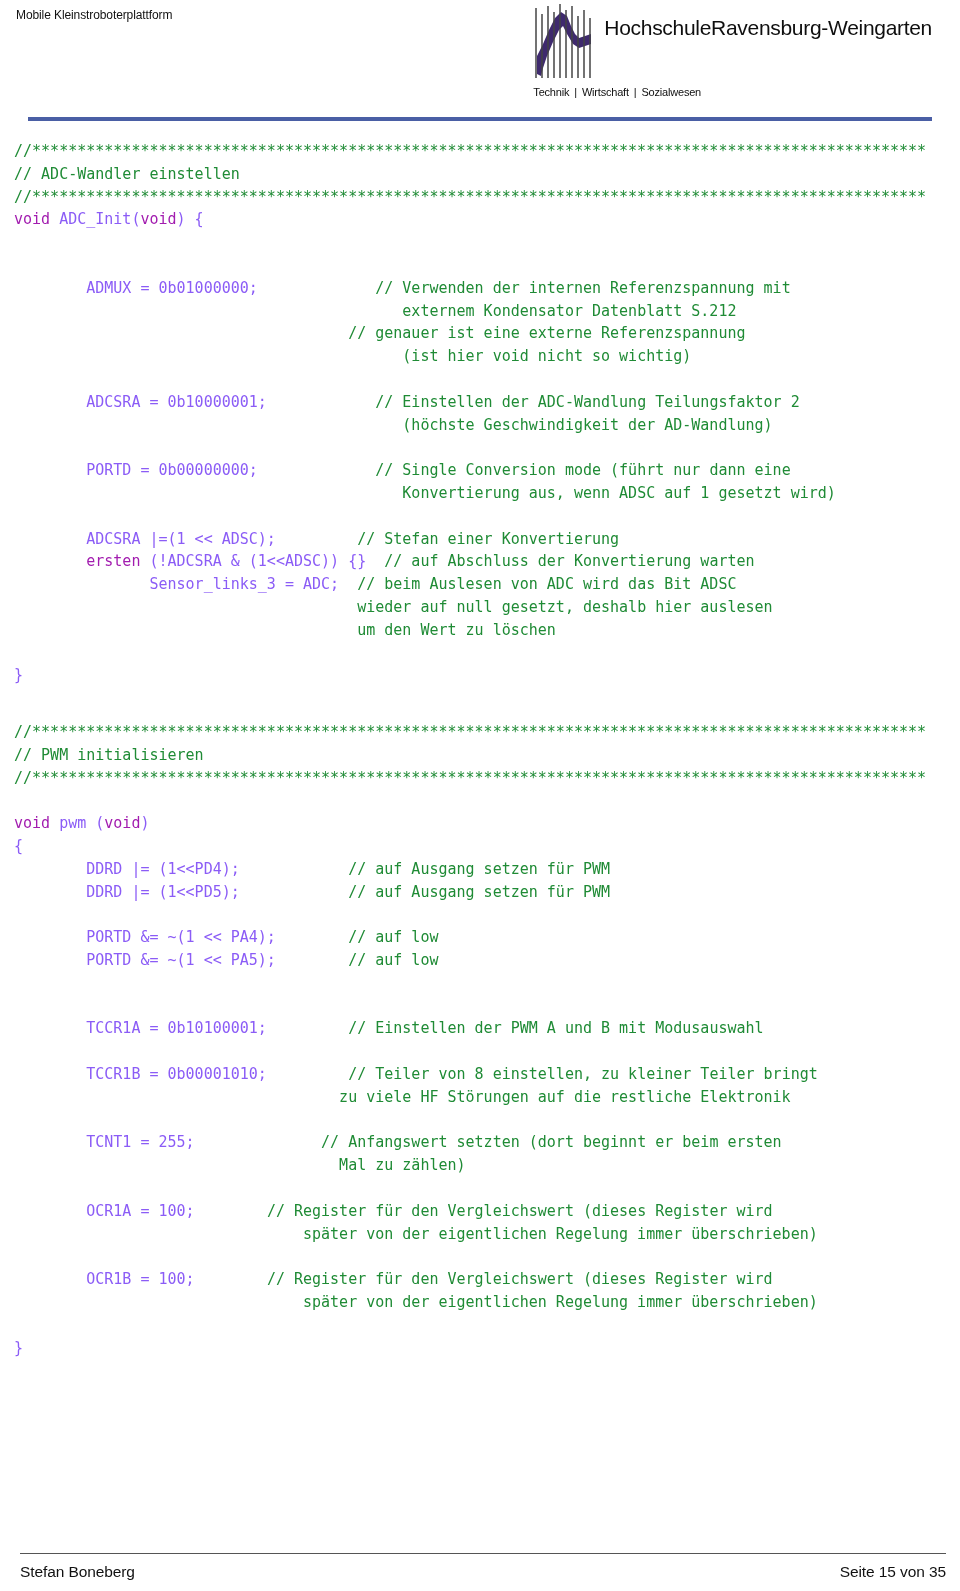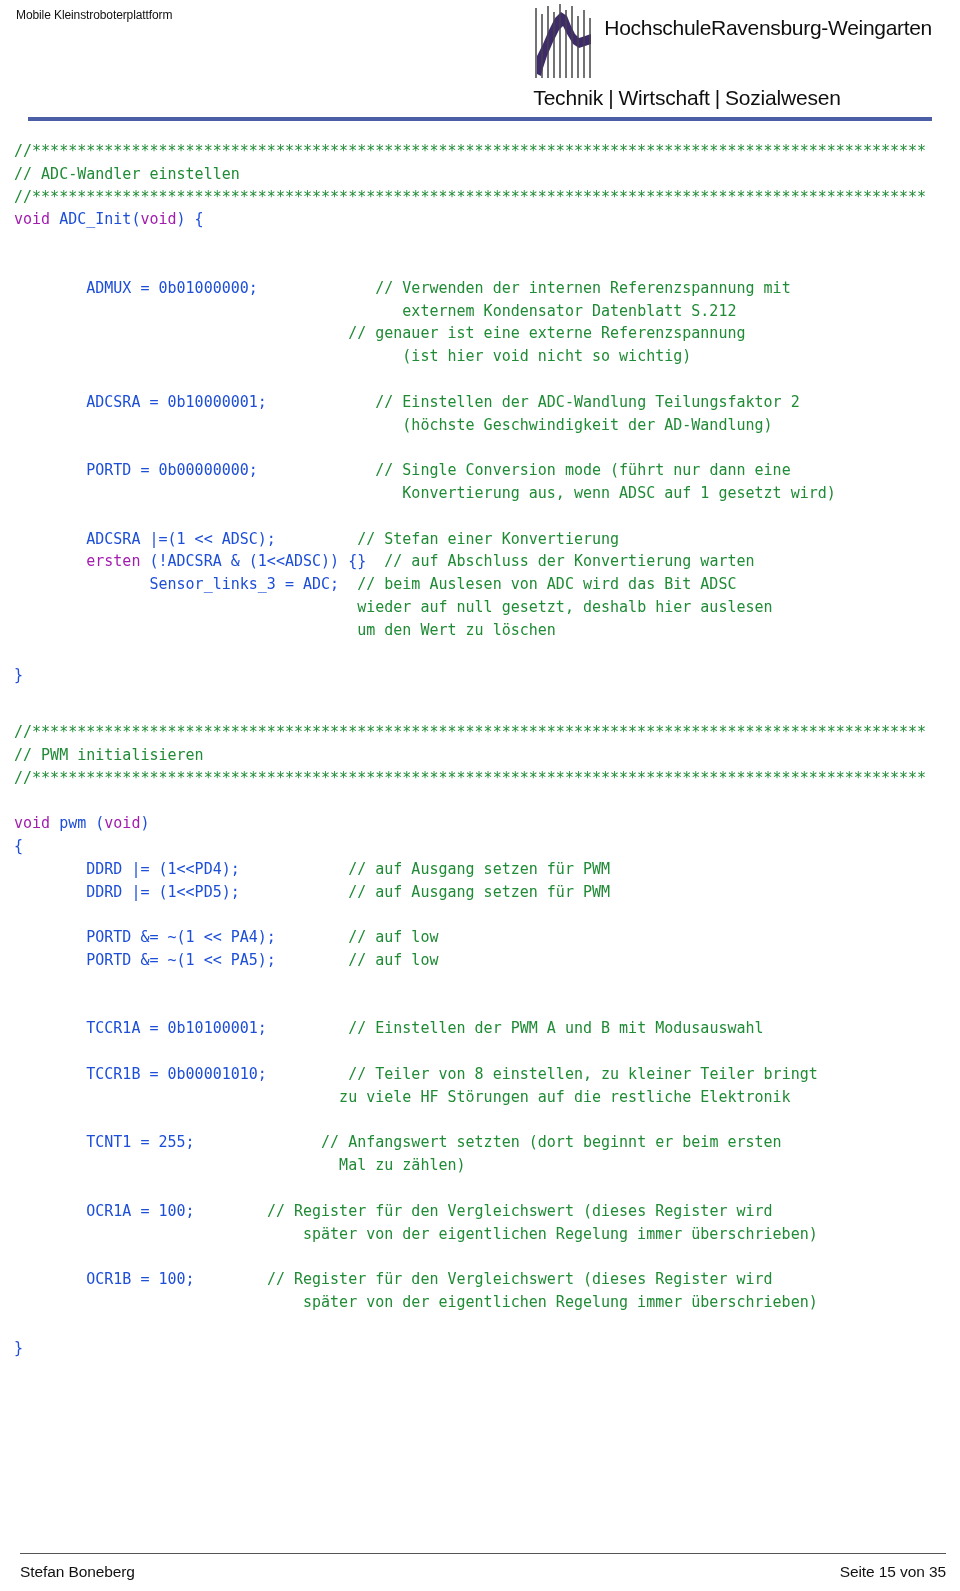--- a/index.html
+++ b/index.html
@@ -66,21 +66,21 @@
   }
   .logo-line1, .logo-line2 {
     font-size: 21px;
     line-height: 1.23;
     color: #0f0f0f;
     letter-spacing: -0.3px;
     white-space: nowrap;
   }
   .logo-sub {
     margin-top: 6px;
-    font-size: 21px;
+    font-size: 11px;
     color: #0f0f0f;
     letter-spacing: -0.2px;
     white-space: nowrap;
   }
   .logo-sep {
     display: inline-block;
     padding: 0 5px;
     color: #0f0f0f;
   }
   .header-rule {
@@ -119,21 +119,21 @@
     line-height: 22.8px;
     margin: 0;
     padding: 0;
     white-space: pre;
     color: #111111;
     letter-spacing: 0px;
     tab-size: 4;
   }
   .cm  { color: #1f8b35; }      
   .kw  { color: #a21caf; }      
-  .pl  { color: #1d4ed8; }      
+  .pl  { color: #8b5cf6; }      
 
   .code-block-1 { margin-top: 26px; }
   .code-block-2 { margin-top: 26px; }
 
   .gap-mid { height: 34px; }
 
   
   .doc-footer {
     position: absolute;
     left: 20px;

